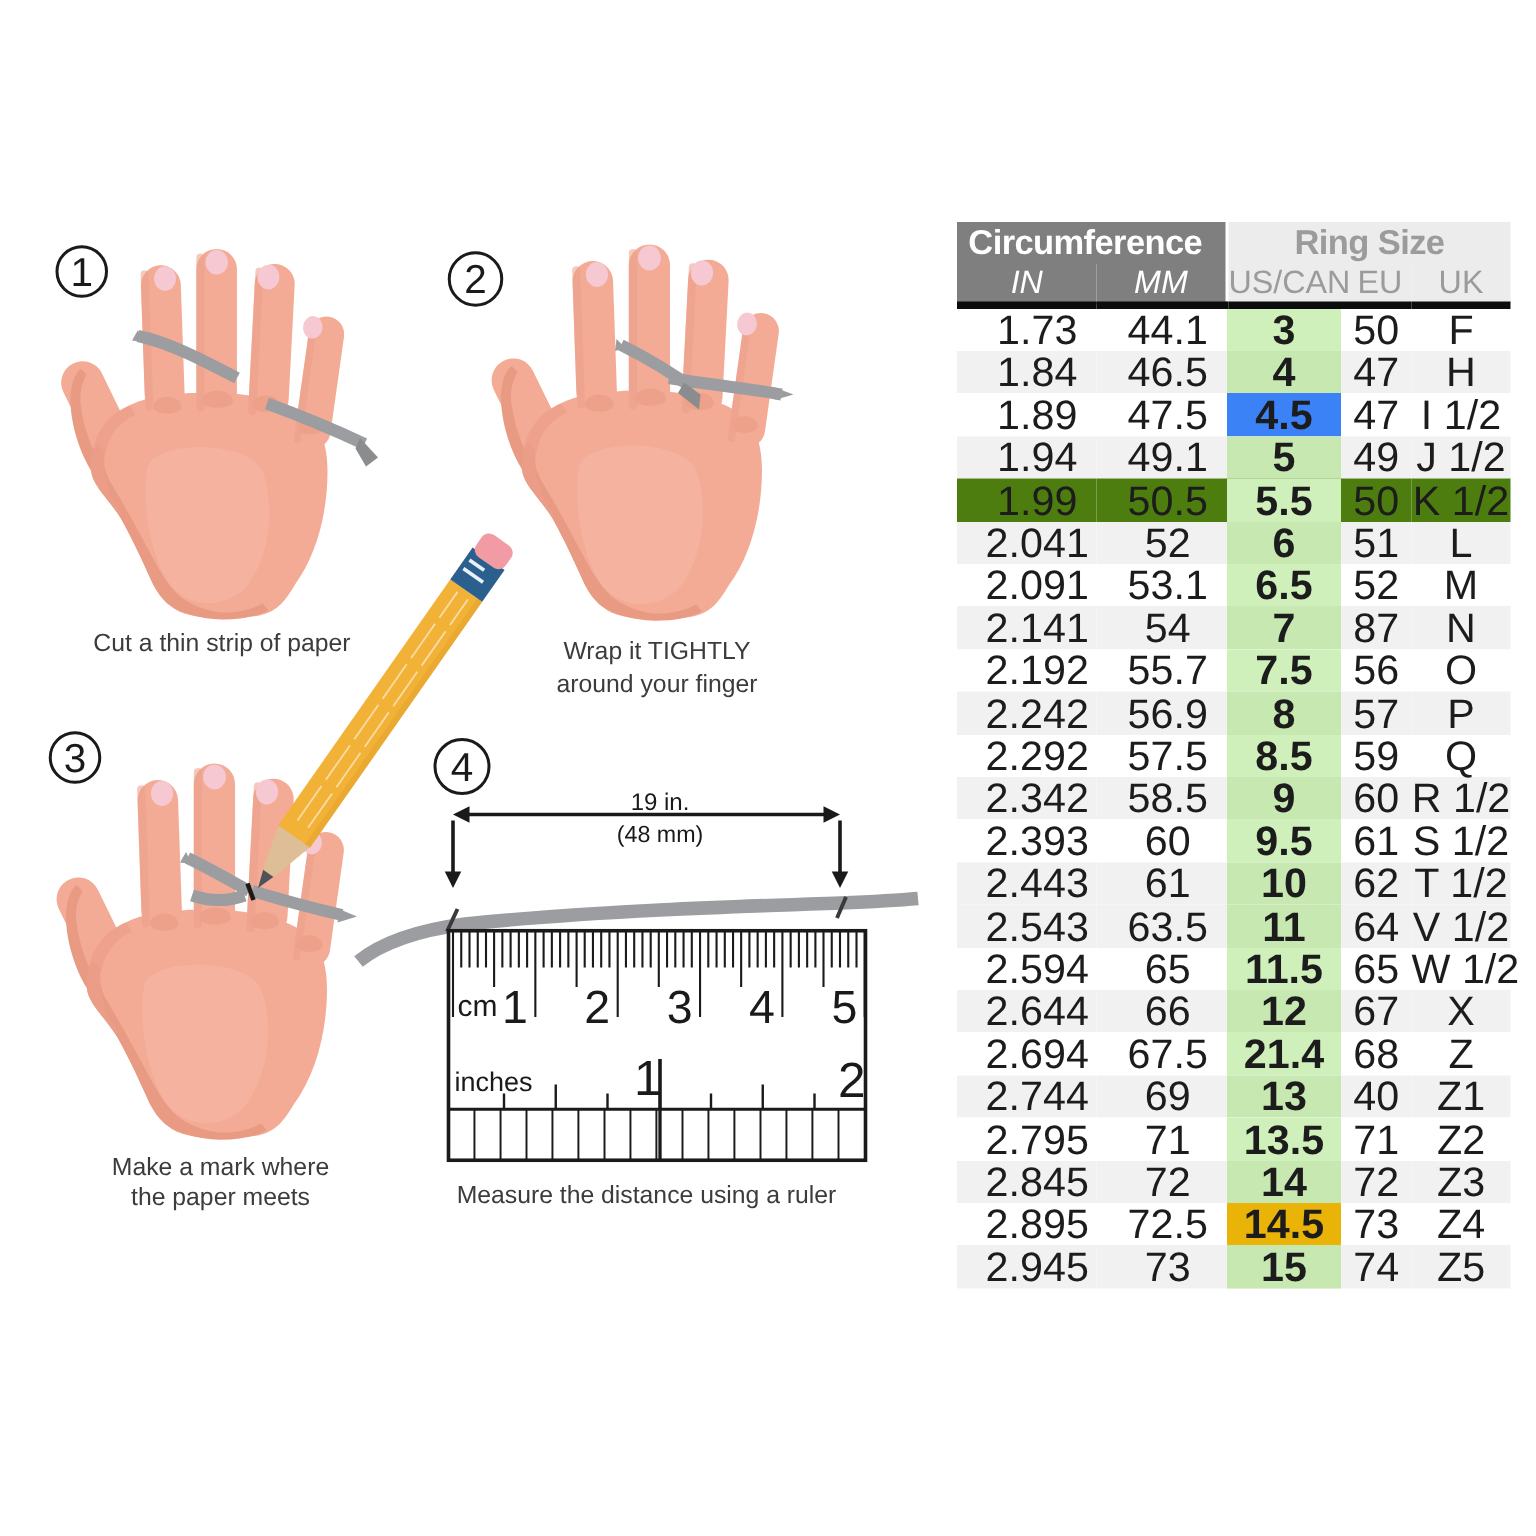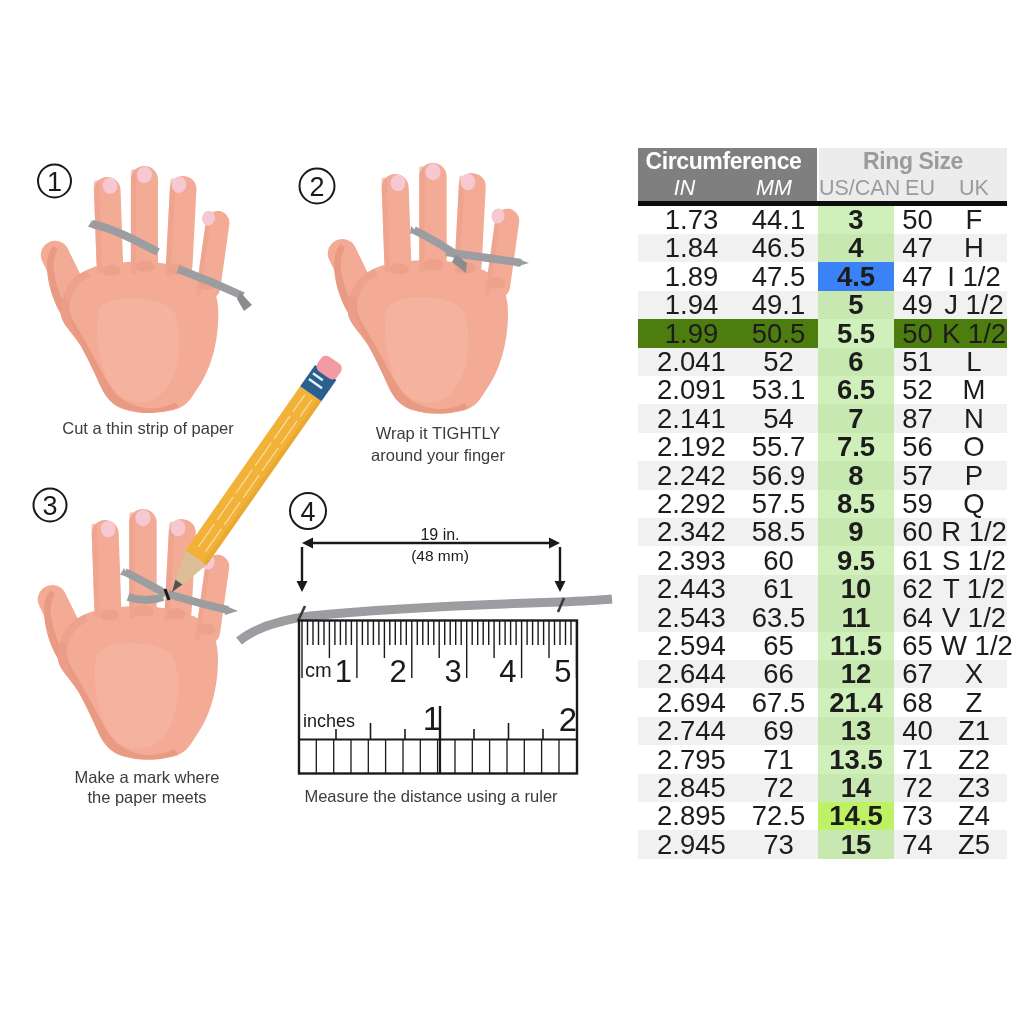--- a/index.html
+++ b/index.html
@@ -333,21 +333,21 @@
 <tr style="background:#f1f1f1">
           <td>2.845</td>
           <td>72</td>
           <td class="g" style="background:#c7e8b0">14</td>
           <td>72</td>
           <td class="uk">Z3</td>
         </tr>
 <tr style="background:#ffffff">
           <td>2.895</td>
           <td>72.5</td>
-          <td class="g" style="background:#bef264">14.5</td>
+          <td class="g" style="background:#eab308">14.5</td>
           <td>73</td>
           <td class="uk">Z4</td>
         </tr>
 <tr style="background:#f1f1f1">
           <td>2.945</td>
           <td>73</td>
           <td class="g" style="background:#c7e8b0">15</td>
           <td>74</td>
           <td class="uk">Z5</td>
         </tr>

